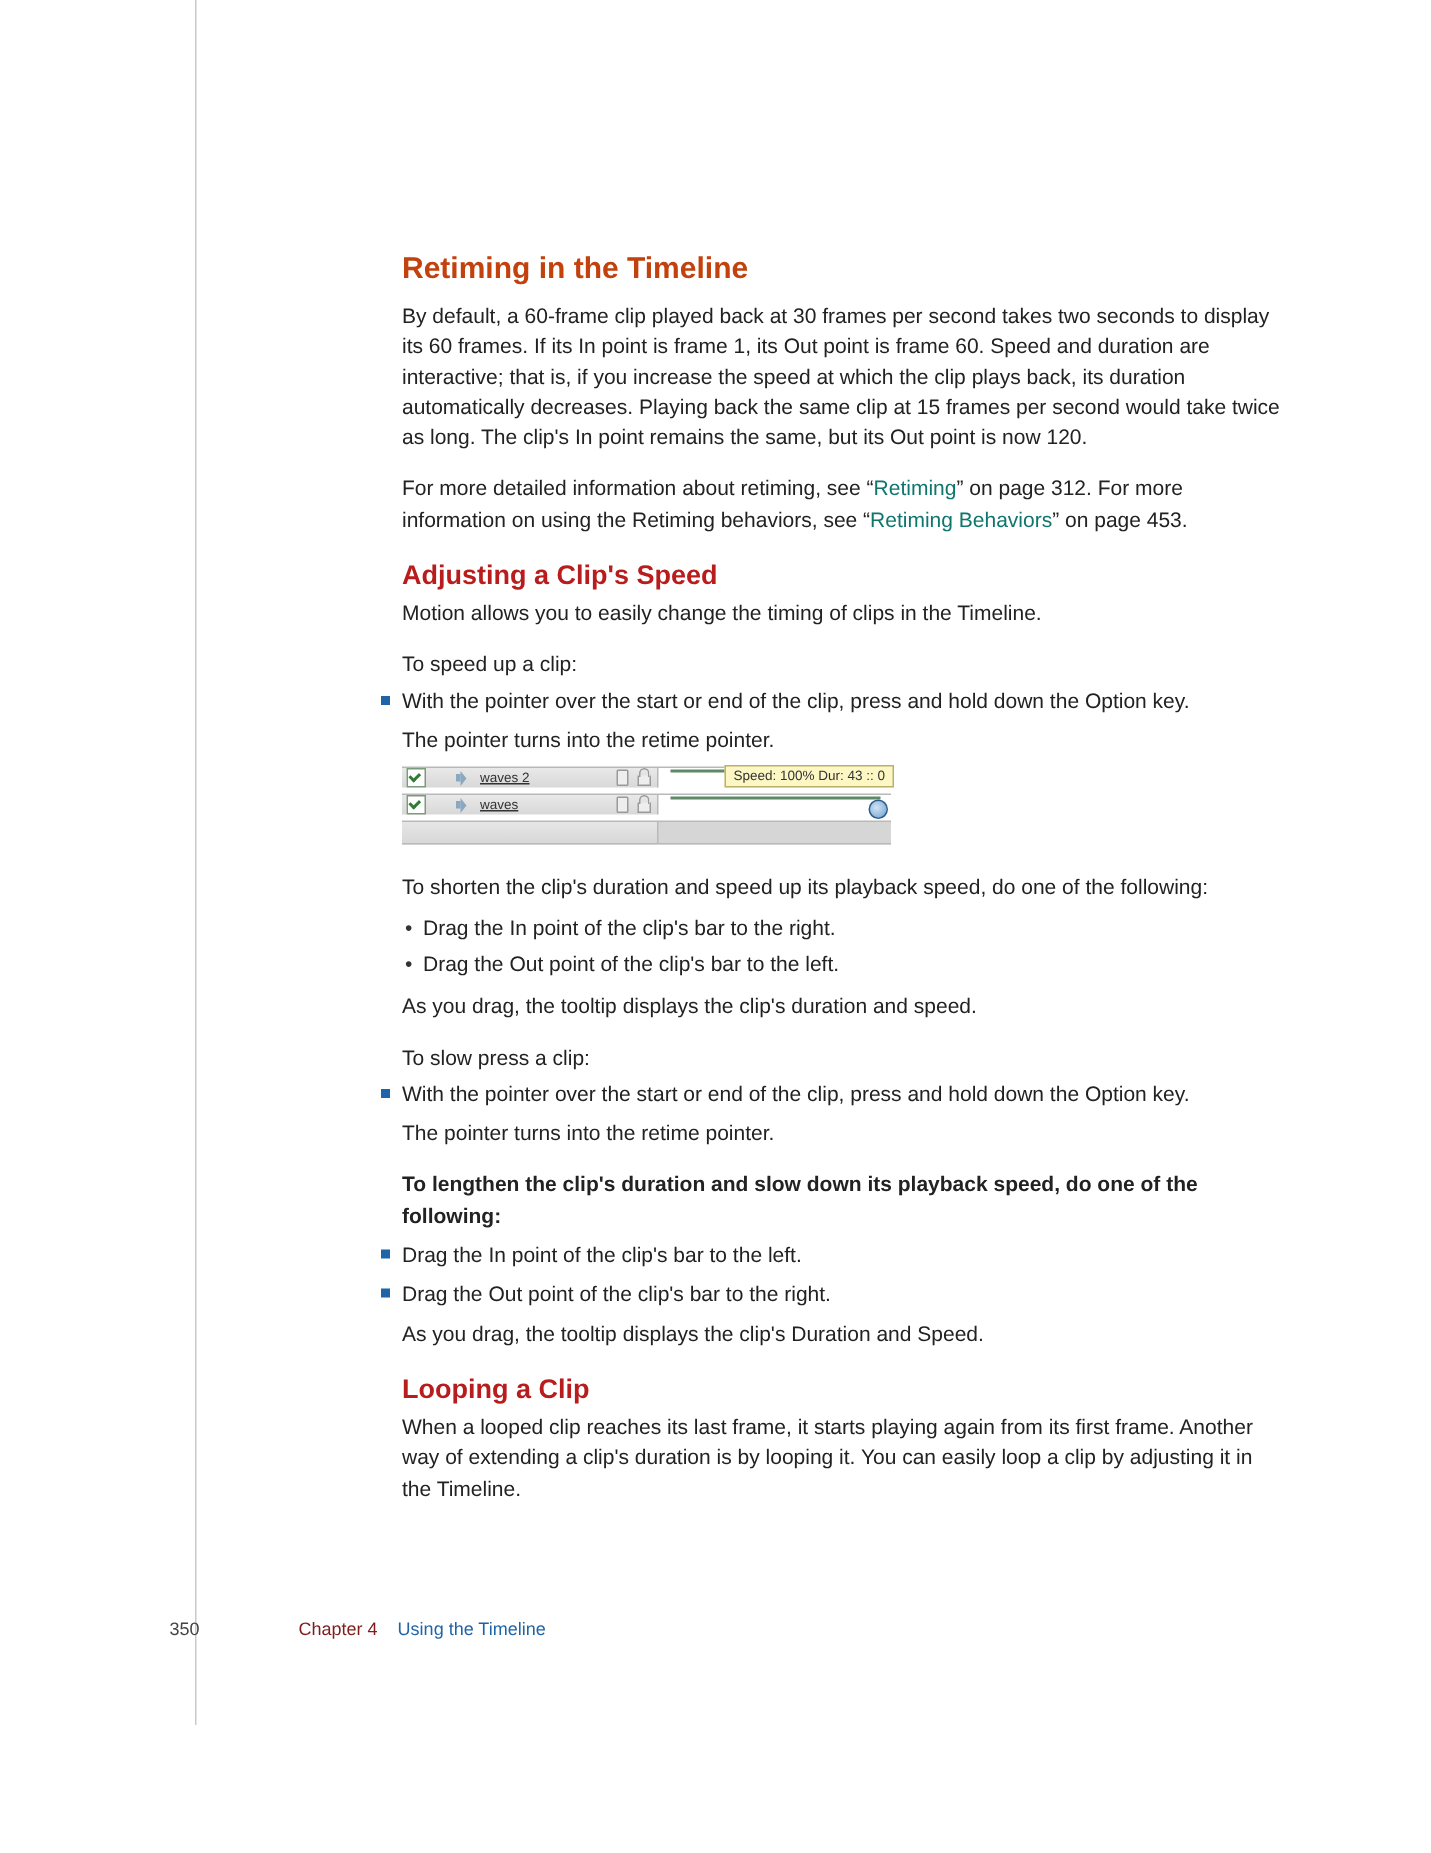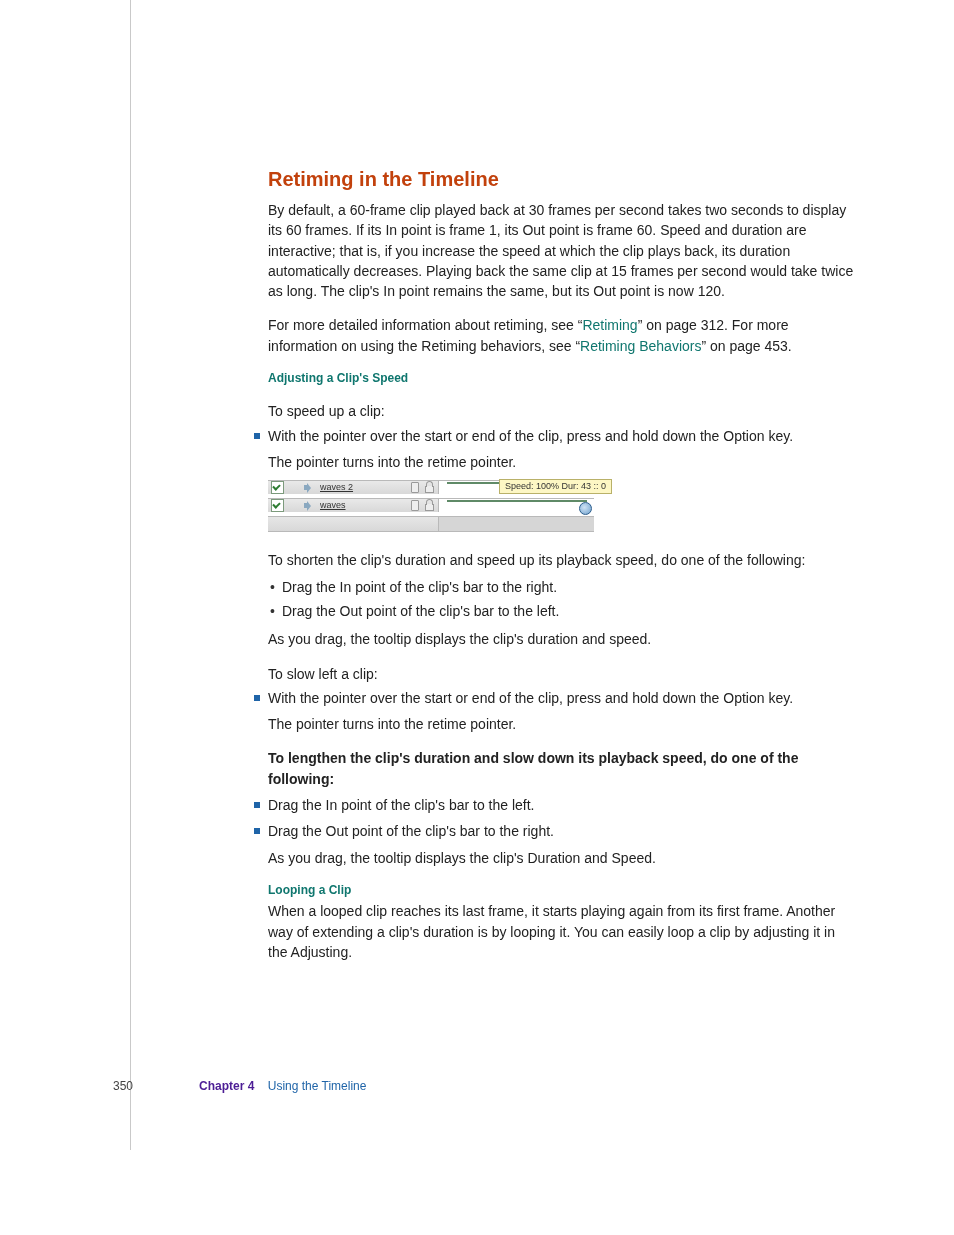--- a/index.html
+++ b/index.html
@@ -40,23 +40,23 @@
     margin: 0 0 6px 0;
   }
   .para {
     margin: 0 0 14px 0;
   }
   .link {
     color: #0f766e;
     text-align: center;
   }
   .h2 {
-    color: #0f766e;
+    color: #b91c1c;
     font-weight: 700;
-    font-size: 12px;
+    font-size: 18px;
     margin: 14px 0 2px 0;
   }
   .bold {
     font-weight: 400;
     margin: 14px 0 4px 0;
   }
   .bold-inline {
     font-weight: 700;
     margin: 14px 0 6px 0;
   }
@@ -209,21 +209,21 @@
     left:8px;
     top:1px;
     bottom:1px;
     right:2px;
     background: linear-gradient(#9ec7a6,#7fae88);
     border:1px solid #5f8a67;
     box-sizing:border-box;
   }
   .tooltip {
     position:absolute;
-    left:60px;
+    left:44px;
     top:-2px;
     height:12px;
     padding:1px 5px 0 5px;
     background:#fdf7c4;
     border:1px solid #b9b169;
     font-size:9px;
     line-height:11px;
     white-space:nowrap;
   }
   .clip2 {
@@ -265,22 +265,22 @@
     bottom: 142px;
     font-size: 12px;
     display: flex;
     align-items: flex-end;
     gap: 66px;
   }
   .footer .pg {
     color: #444;
   }
   .footer .chapter {
-    color: #4c1d95;
-    font-weight: 700;
+    color: #7f1d1d;
+    font-weight: 400;
   }
   .footer .chaptitle {
     color: #1f64a8;
     margin-left: 10px;
   }
 </style>
 </head>
 <body>
 
 <div class="page">
@@ -289,20 +289,21 @@
   <div class="content">
 
     <div class="h1">Retiming in the Timeline</div>
     <p class="para">By default, a 60-frame clip played back at 30 frames per second takes two seconds to display its 60 frames. If its In point is frame 1, its Out point is frame 60. Speed and duration are interactive; that is, if you increase the speed at which the clip plays back, its duration automatically decreases. Playing back the same clip at 15 frames per second would take twice as long. The clip's In point remains the same, but its Out point is now 120.</p>
 
     <p class="para">
       <span>For more detailed information about retiming, see “</span><span class="link">Retiming</span><span>” on page 312. For more information on using the Retiming behaviors, see “</span><span class="link">Retiming Behaviors</span><span>” on page 453.</span>
     </p>
 
     <div class="h2">Adjusting a Clip's Speed</div>
+    <p class="para" style="margin-bottom:10px">Motion allows you to easily change the timing of clips in the Timeline.</p>
 
     <div class="bold">To speed up a clip:</div>
     <ul class="square">
       <li>
         <span>With the pointer over the start or end of the clip, press and hold down the Option key.</span>
         <div class="after">The pointer turns into the retime pointer.</div>
       </li>
     </ul>
 
     <div class="mock">
@@ -342,39 +343,39 @@
       </div>
     </div>
 
     <p class="para" style="margin-bottom:6px">To shorten the clip's duration and speed up its playback speed, do one of the following:</p>
     <ul class="dot">
       <li>Drag the In point of the clip's bar to the right.</li>
       <li>Drag the Out point of the clip's bar to the left.</li>
     </ul>
     <p class="para">As you drag, the tooltip displays the clip's duration and speed.</p>
 
-    <div class="bold">To slow left a clip:</div>
+    <div class="bold">To slow press a clip:</div>
     <ul class="square">
       <li>
         <span>With the pointer over the start or end of the clip, press and hold down the Option key.</span>
         <div class="after">The pointer turns into the retime pointer.</div>
       </li>
     </ul>
 
     <div class="bold-inline">To lengthen the clip's duration and slow down its playback speed, do one of the following:</div>
     <ul class="square">
       <li>Drag the In point of the clip's bar to the left.</li>
       <li>
         <span>Drag the Out point of the clip's bar to the right.</span>
         <div class="after">As you drag, the tooltip displays the clip's Duration and Speed.</div>
       </li>
     </ul>
 
     <div class="h2">Looping a Clip</div>
-    <p class="para">When a looped clip reaches its last frame, it starts playing again from its first frame. Another way of extending a clip's duration is by looping it. You can easily loop a clip by adjusting it in the Adjusting.</p>
+    <p class="para">When a looped clip reaches its last frame, it starts playing again from its first frame. Another way of extending a clip's duration is by looping it. You can easily loop a clip by adjusting it in the Timeline.</p>
 
   </div>
 
   <div class="footer">
     <span class="pg">350</span>
     <span>
       <span class="chapter">Chapter 4</span>
       <span class="chaptitle">Using the Timeline</span>
     </span>
   </div>

